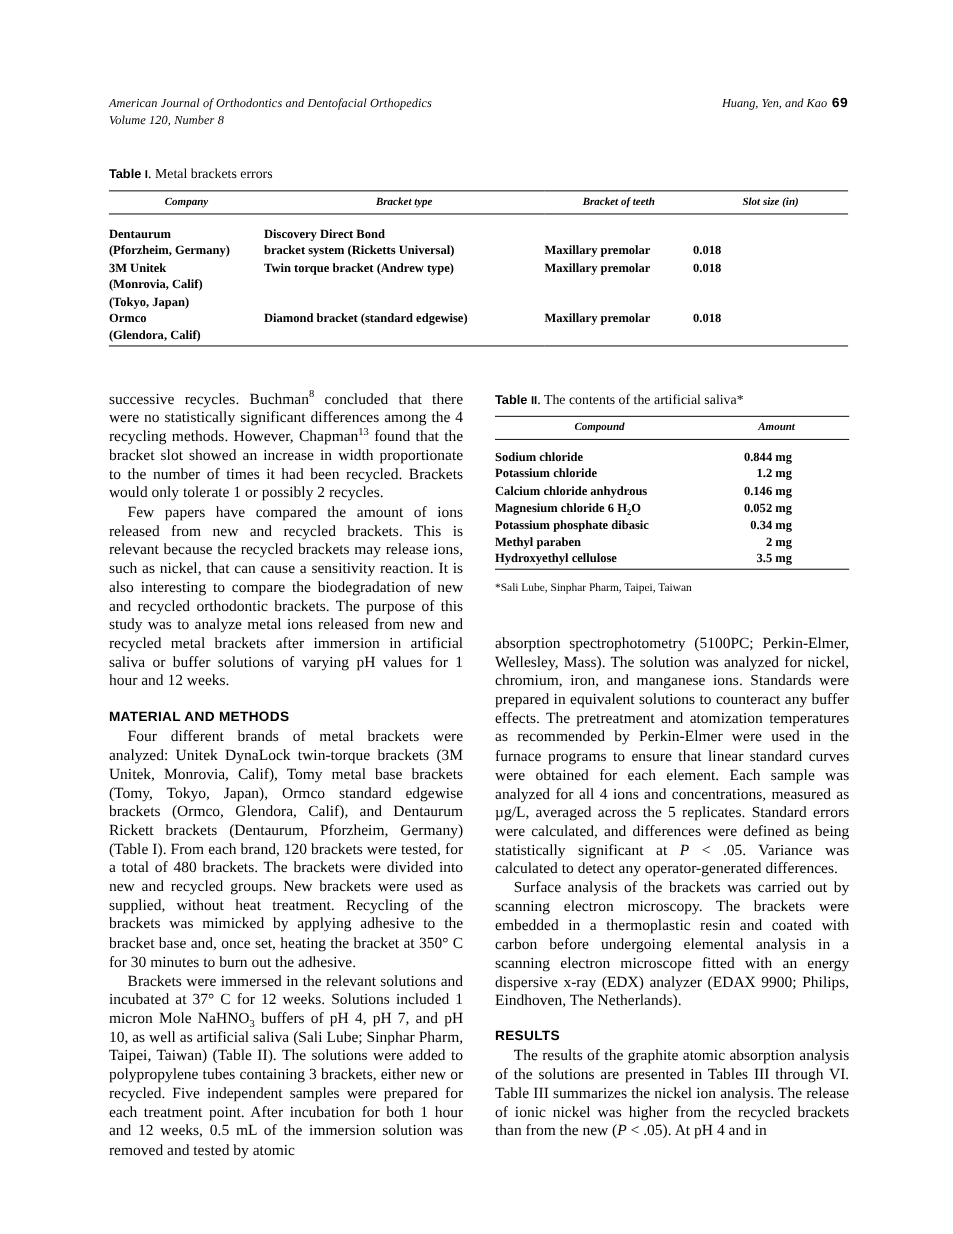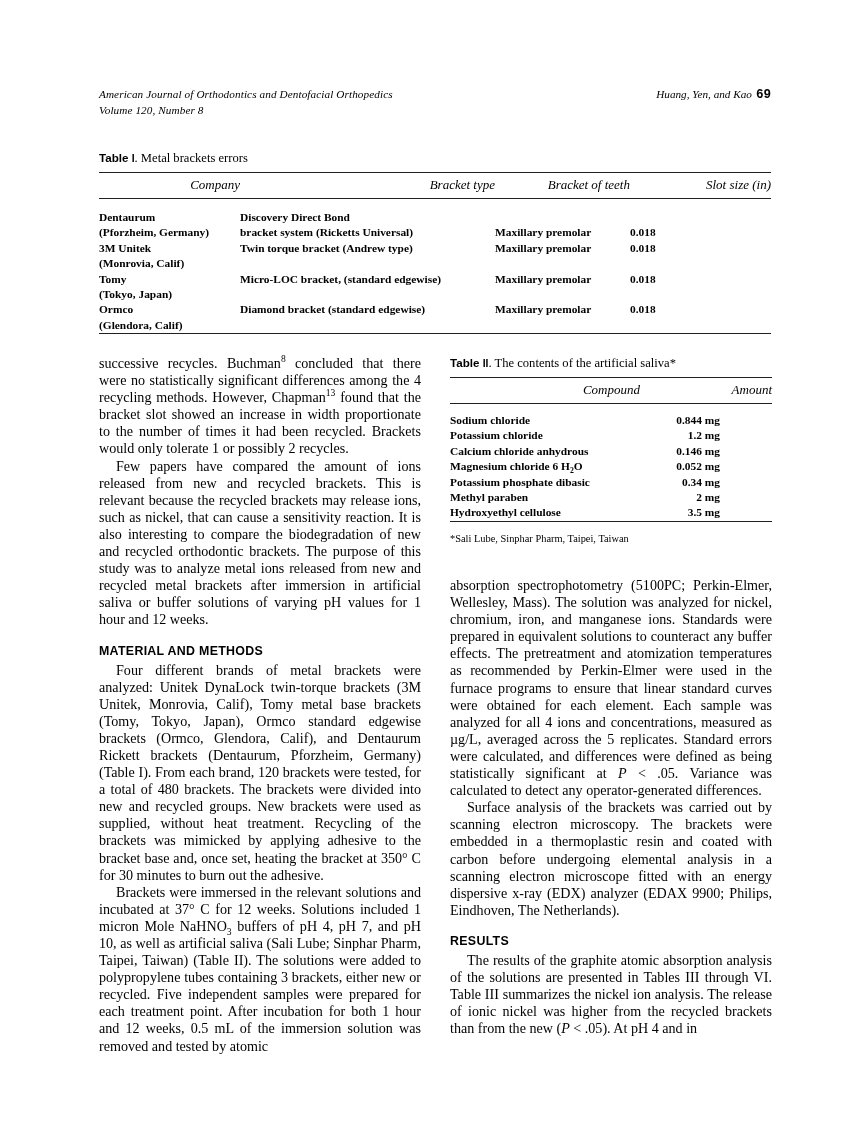--- a/index.html
+++ b/index.html
@@ -73,24 +73,24 @@
   .rule-thick { border-top: 1.9px solid #231f20; }
   .rule-thin  { border-top: 1.0px solid #231f20; }
 
   table.data {
     border-collapse: collapse;
     width: 100%;
     font-size: 11.4px;
   }
   table.data th {
     font-style: italic;
-    font-weight: normal;
-    text-align: right;
+    font-weight: bold;
+    text-align: center;
     padding: 4px 0 5px 0;
-    font-size: 13px;
+    font-size: 10px;
   }
   table.data td {
     text-align: left;
     vertical-align: top;
     padding: 0;
     font-size: 11.4px;
     line-height: 15.4px;
     font-weight: bold;
   }
   .indent { padding-left: 9px; }
@@ -227,26 +227,20 @@
           <td>0.018</td>
         </tr>
         <tr>
           <td class="indent">(Monrovia, Calif)</td>
           <td></td>
           <td></td>
           <td></td>
         </tr>
 
         <tr>
-          <td>Tomy</td>
-          <td>Micro-LOC bracket, (standard edgewise)</td>
-          <td>Maxillary premolar</td>
-          <td>0.018</td>
-        </tr>
-        <tr>
           <td class="indent">(Tokyo, Japan)</td>
           <td></td>
           <td></td>
           <td></td>
         </tr>
 
         <tr>
           <td>Ormco</td>
           <td>Diamond bracket (standard edgewise)</td>
           <td>Maxillary premolar</td>

